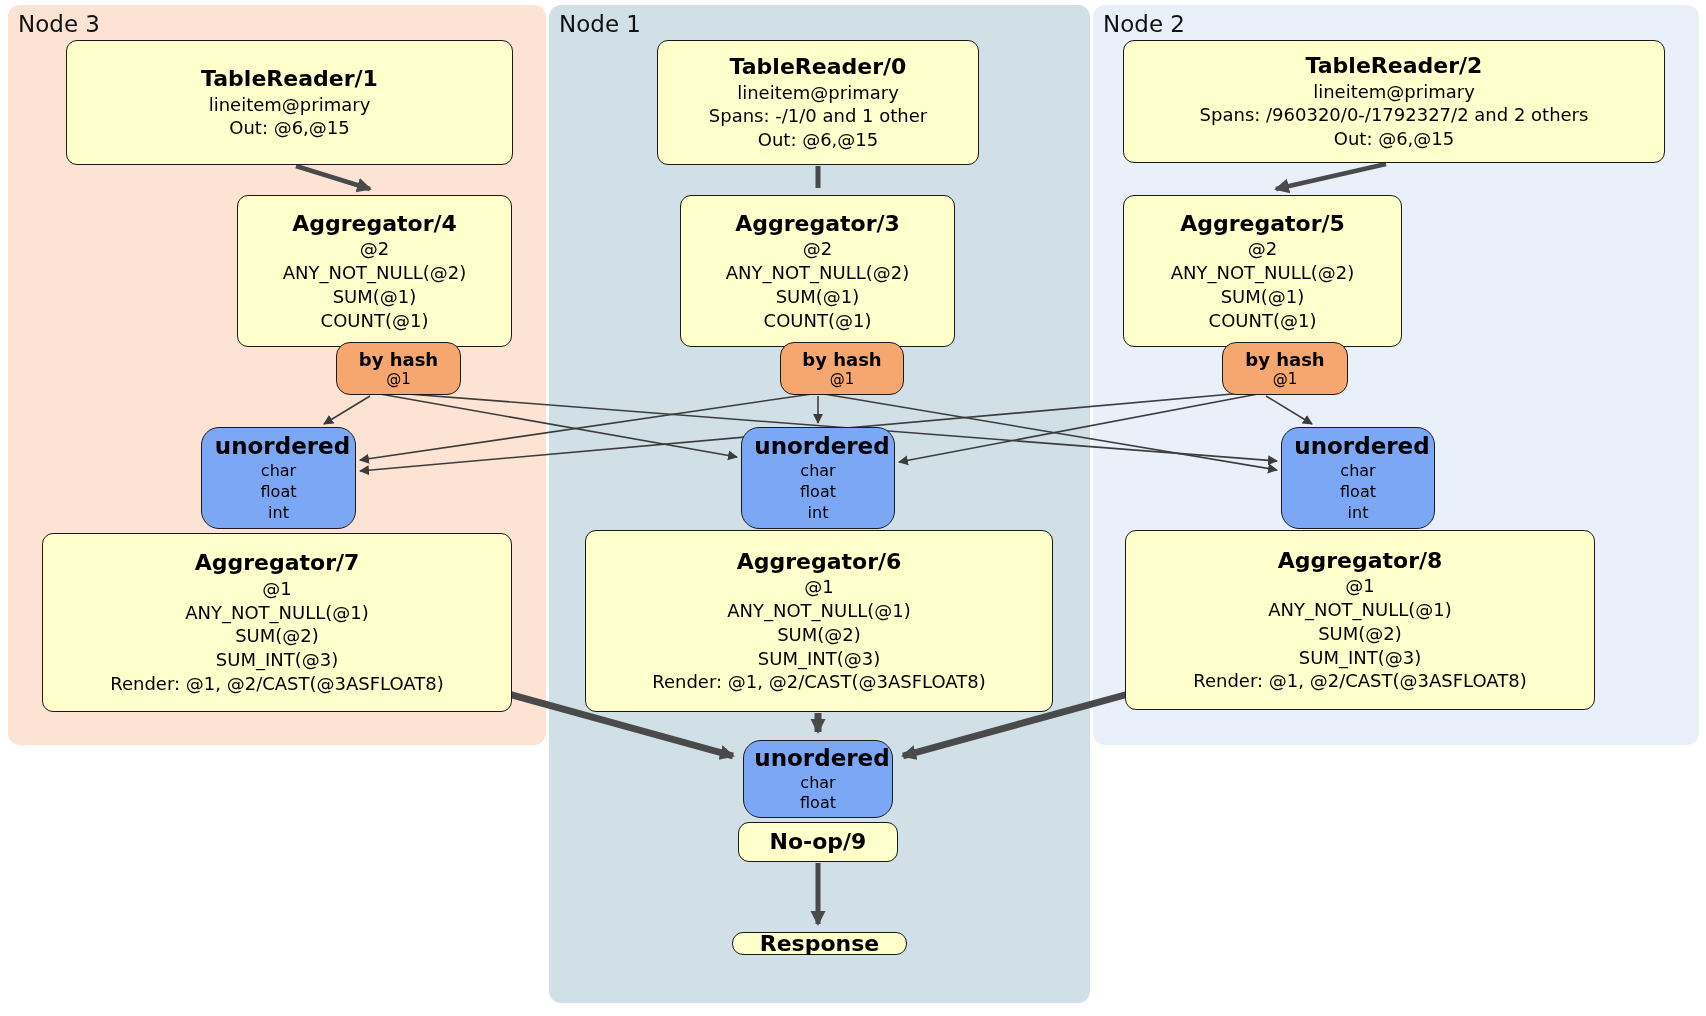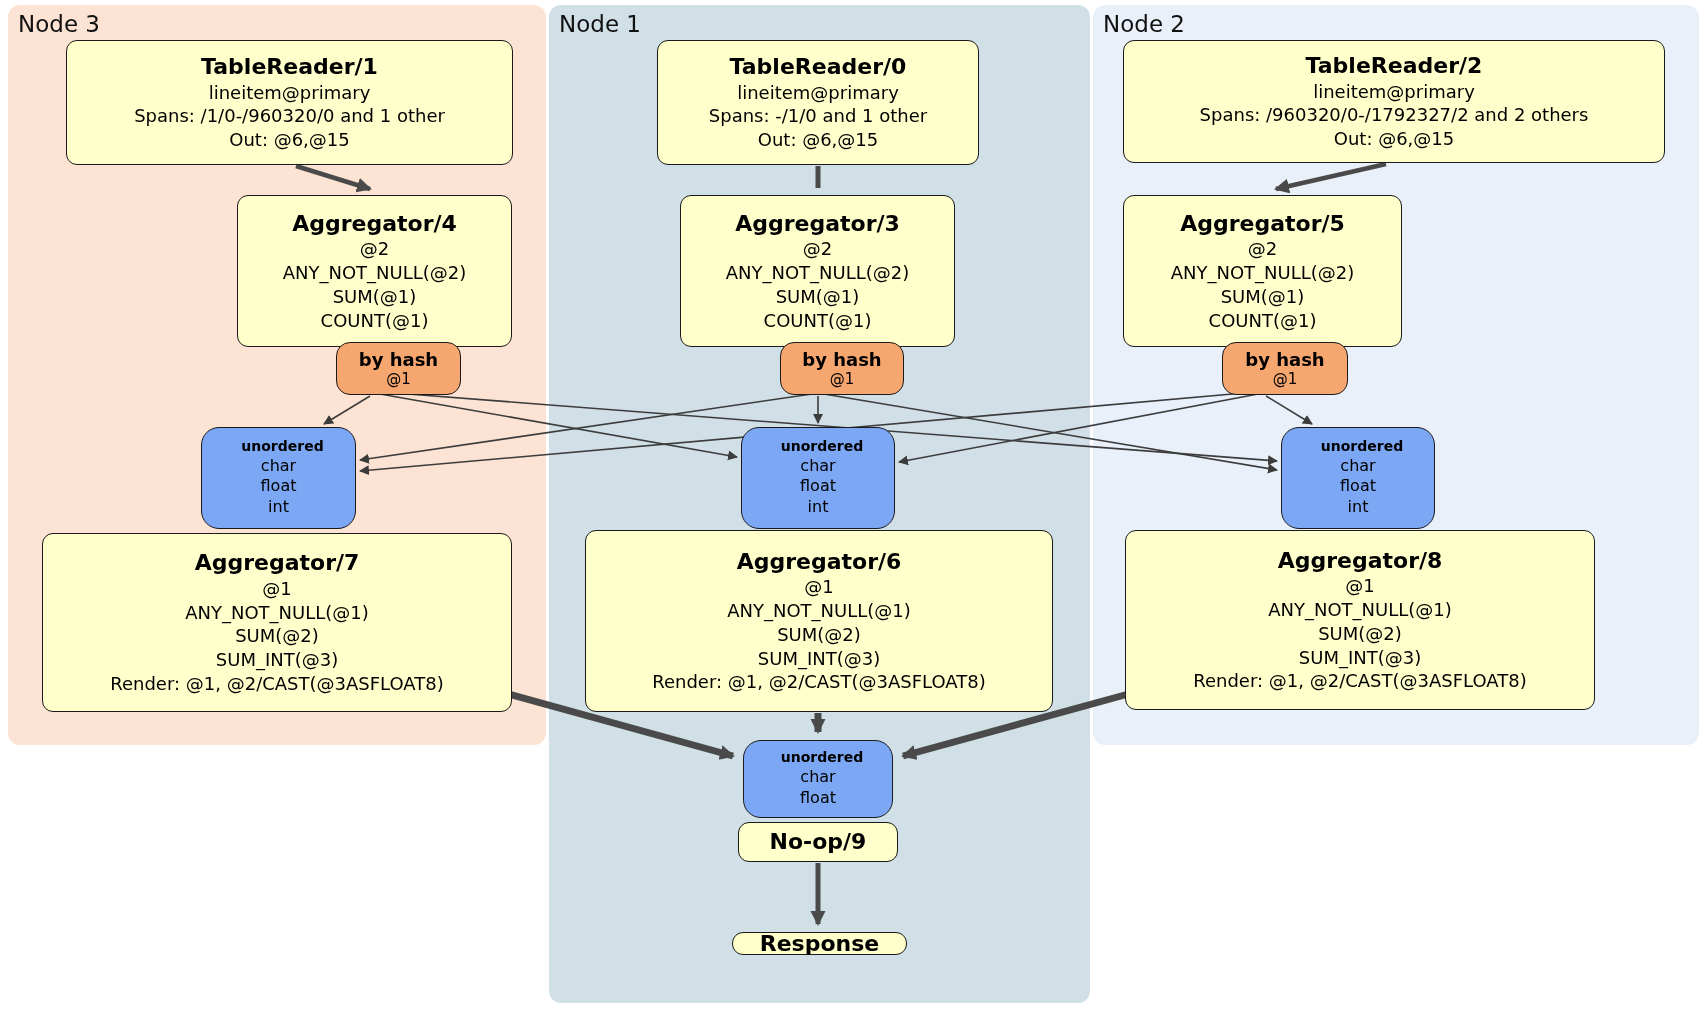--- a/index.html
+++ b/index.html
@@ -19,21 +19,21 @@
     display:flex;flex-direction:column;justify-content:center;align-items:center;
     text-align:center;color:#000;
   }
   .yellow{background:#ffffcc;border:1.6px solid #1a1a1a;border-radius:11px;}
   .router{background:#f6a66f;border:1.6px solid #1a1a1a;border-radius:14px;margin-left:24px;}
   .sync{background:#7ba7f4;border:1.6px solid #1a1a1a;border-radius:18px;}
   .box-title{font-weight:bold;font-size:22px;line-height:1.25;white-space:nowrap;}
   .box-line{font-size:18px;line-height:1.32;white-space:nowrap;}
   .router .box-title{font-size:18px;}
   .router .box-line{font-size:15px;line-height:1.15;}
-  .sync .box-title{font-size:14px;margin-left:8px;}
+  .sync .box-title{font-size:23px;margin-left:8px;}
   .sync .box-line{font-size:16px;line-height:1.3;}
 </style>
 </head>
 <body>
 
 <div class="canvas">
 
   <div class="region reg-node3">
     <span class="region-label">Node 3</span>
   </div>
@@ -73,21 +73,20 @@
       <line x1="505" y1="693" x2="733" y2="756" stroke-width="7" marker-end="url(#ahBig)"></line>
       <line x1="818" y1="713" x2="818" y2="732" stroke-width="7" marker-end="url(#ahBig)"></line>
       <line x1="1132" y1="693" x2="903" y2="756" stroke-width="7" marker-end="url(#ahBig)"></line>
       <line x1="818" y1="863" x2="818" y2="924" stroke-width="5" marker-end="url(#ahBig)"></line>
     </g>
   </svg>
 
   <div class="plan-box yellow" style="left:66px;top:40px;width:447px;height:125px;">
     <div class="box-title">TableReader/1</div>
     <div class="box-line">lineitem@primary</div>
-    <div class="box-line">Spans: /1/0-/960320/0 and 1 other</div>
     <div class="box-line">Out: @6,@15</div>
   </div>
 
   <div class="plan-box yellow" style="left:237px;top:195px;width:275px;height:152px;">
     <div class="box-title">Aggregator/4</div>
     <div class="box-line">@2</div>
     <div class="box-line">ANY_NOT_NULL(@2)</div>
     <div class="box-line">SUM(@1)</div>
     <div class="box-line">COUNT(@1)</div>
   </div>

